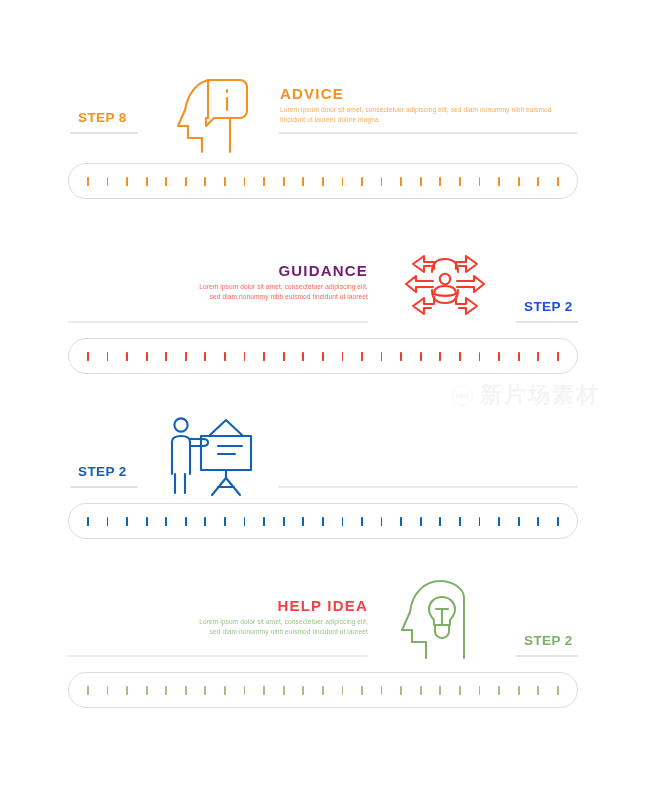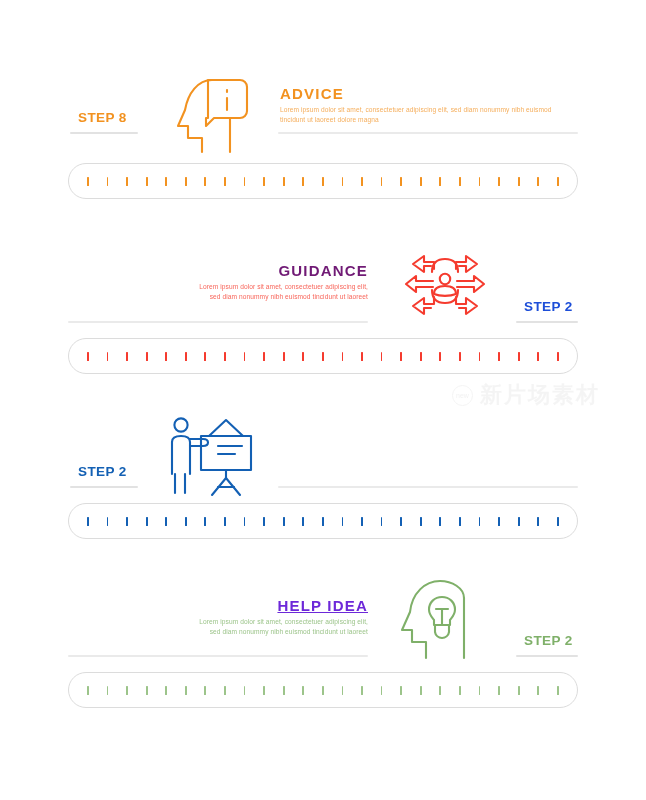--- a/index.html
+++ b/index.html
@@ -321,21 +321,21 @@
           <path d="M44 19 C51.5 19 57 24.5 57 31.5 C57 36.5 54 39.5 52 42 L52 47 L36 47 L36 42 C34 39.5 31 36.5 31 31.5 C31 24.5 36.5 19 44 19 Z"></path>
 
           <path d="M37 47 L51 47 L51 54 A7 7 0 0 1 44 60 A7 7 0 0 1 37 54 Z"></path>
 
           <path d="M44 32 L44 47"></path>
           <path d="M38 31 L50 31"></path>
         </svg>
       </div>
 
       <div class="text-col align-right" style="left:78px; top:26px; width:290px;">
-        <h3 style="color:#6d28d9;text-decoration:underline;">HELP IDEA</h3>
+        <h3 style="color:#ef4444;">HELP IDEA</h3>
         <p style="color:#9CC48A;">Lorem ipsum dolor sit amet, consectetuer adipiscing elit,</p>
         <p style="color:#9CC48A;">sed diam nonummy nibh euismod tincidunt ut laoreet</p>
       </div>
       <div class="text-rule" style="left:68px; top:83px; width:300px;"></div>
     </div>
 
     <div class="bar" style="top:100px;">
       <div class="ticks">
         <span class="tick" style="background:#9CC48A"></span>
           <span class="tick" style="background:#9CC48A"></span>

